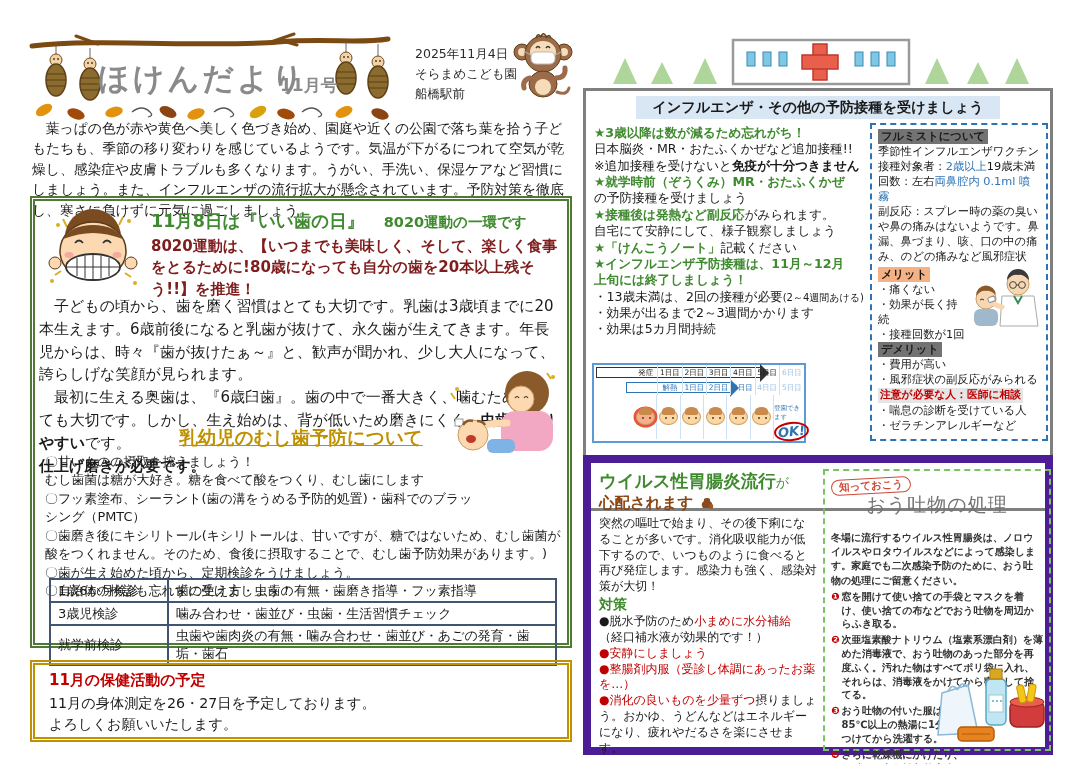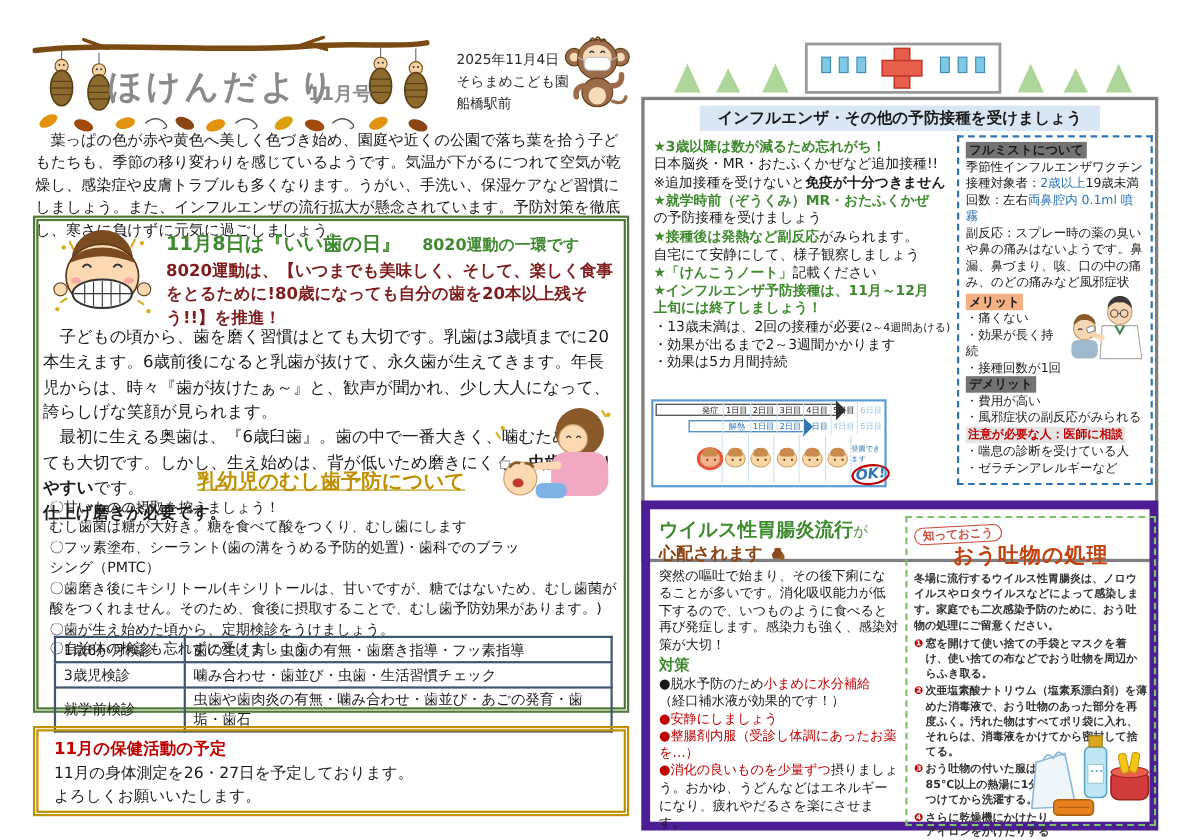--- a/index.html
+++ b/index.html
@@ -76,21 +76,21 @@
   .ga-title1 { color:#3f8a2f; font-weight:bold; font-size:17.5px; }
   .ga-title1 .ga-ga { font-size:13px; font-weight:normal; }
   .ga-title2 { color:#8b4513; font-weight:bold; font-size:15.5px; }
   .ga-body { font-size:12px; line-height:1.32; margin-top:2px; }
   .ga-taisaku { color:#3f8a2f; font-weight:bold; font-size:14px; margin-top:1px; }
   .ga-bullets { font-size:12px; line-height:1.32; }
   .red { color:#c00000; }
 
   .vomit-box { position:absolute; left:232px; top:6px; width:228px; height:282px; border:2px dashed #7cc368; padding:3px 6px; }
   .vm-bubble { display:inline-block; border:1.5px solid #d14836; border-radius:10px; color:#d14836; font-size:10.5px; font-weight:bold; padding:0 7px; transform:rotate(-3deg); }
-  .vm-title { text-align:center; color:#c2410c; font-weight:bold; font-size:19px; letter-spacing:1px; margin:-2px 0 2px; }
+  .vm-title { text-align:center; color:#737373; font-weight:normal; font-size:19px; letter-spacing:1px; margin:-2px 0 13px; }
   .vm-intro { font-size:10px; line-height:1.42; font-weight:bold; color:#333; }
   .vm-item { display:flex; font-size:10px; line-height:1.38; margin-top:2px; font-weight:bold; color:#333; }
   .vm-num { color:#c00000; margin-right:2px; font-weight:bold; }
   .vm-narrow { width:122px; }
   .vm-clean { position:absolute; right:3px; bottom:4px; }
 </style>
 </head>
 <body>
 
 <div id="page">

